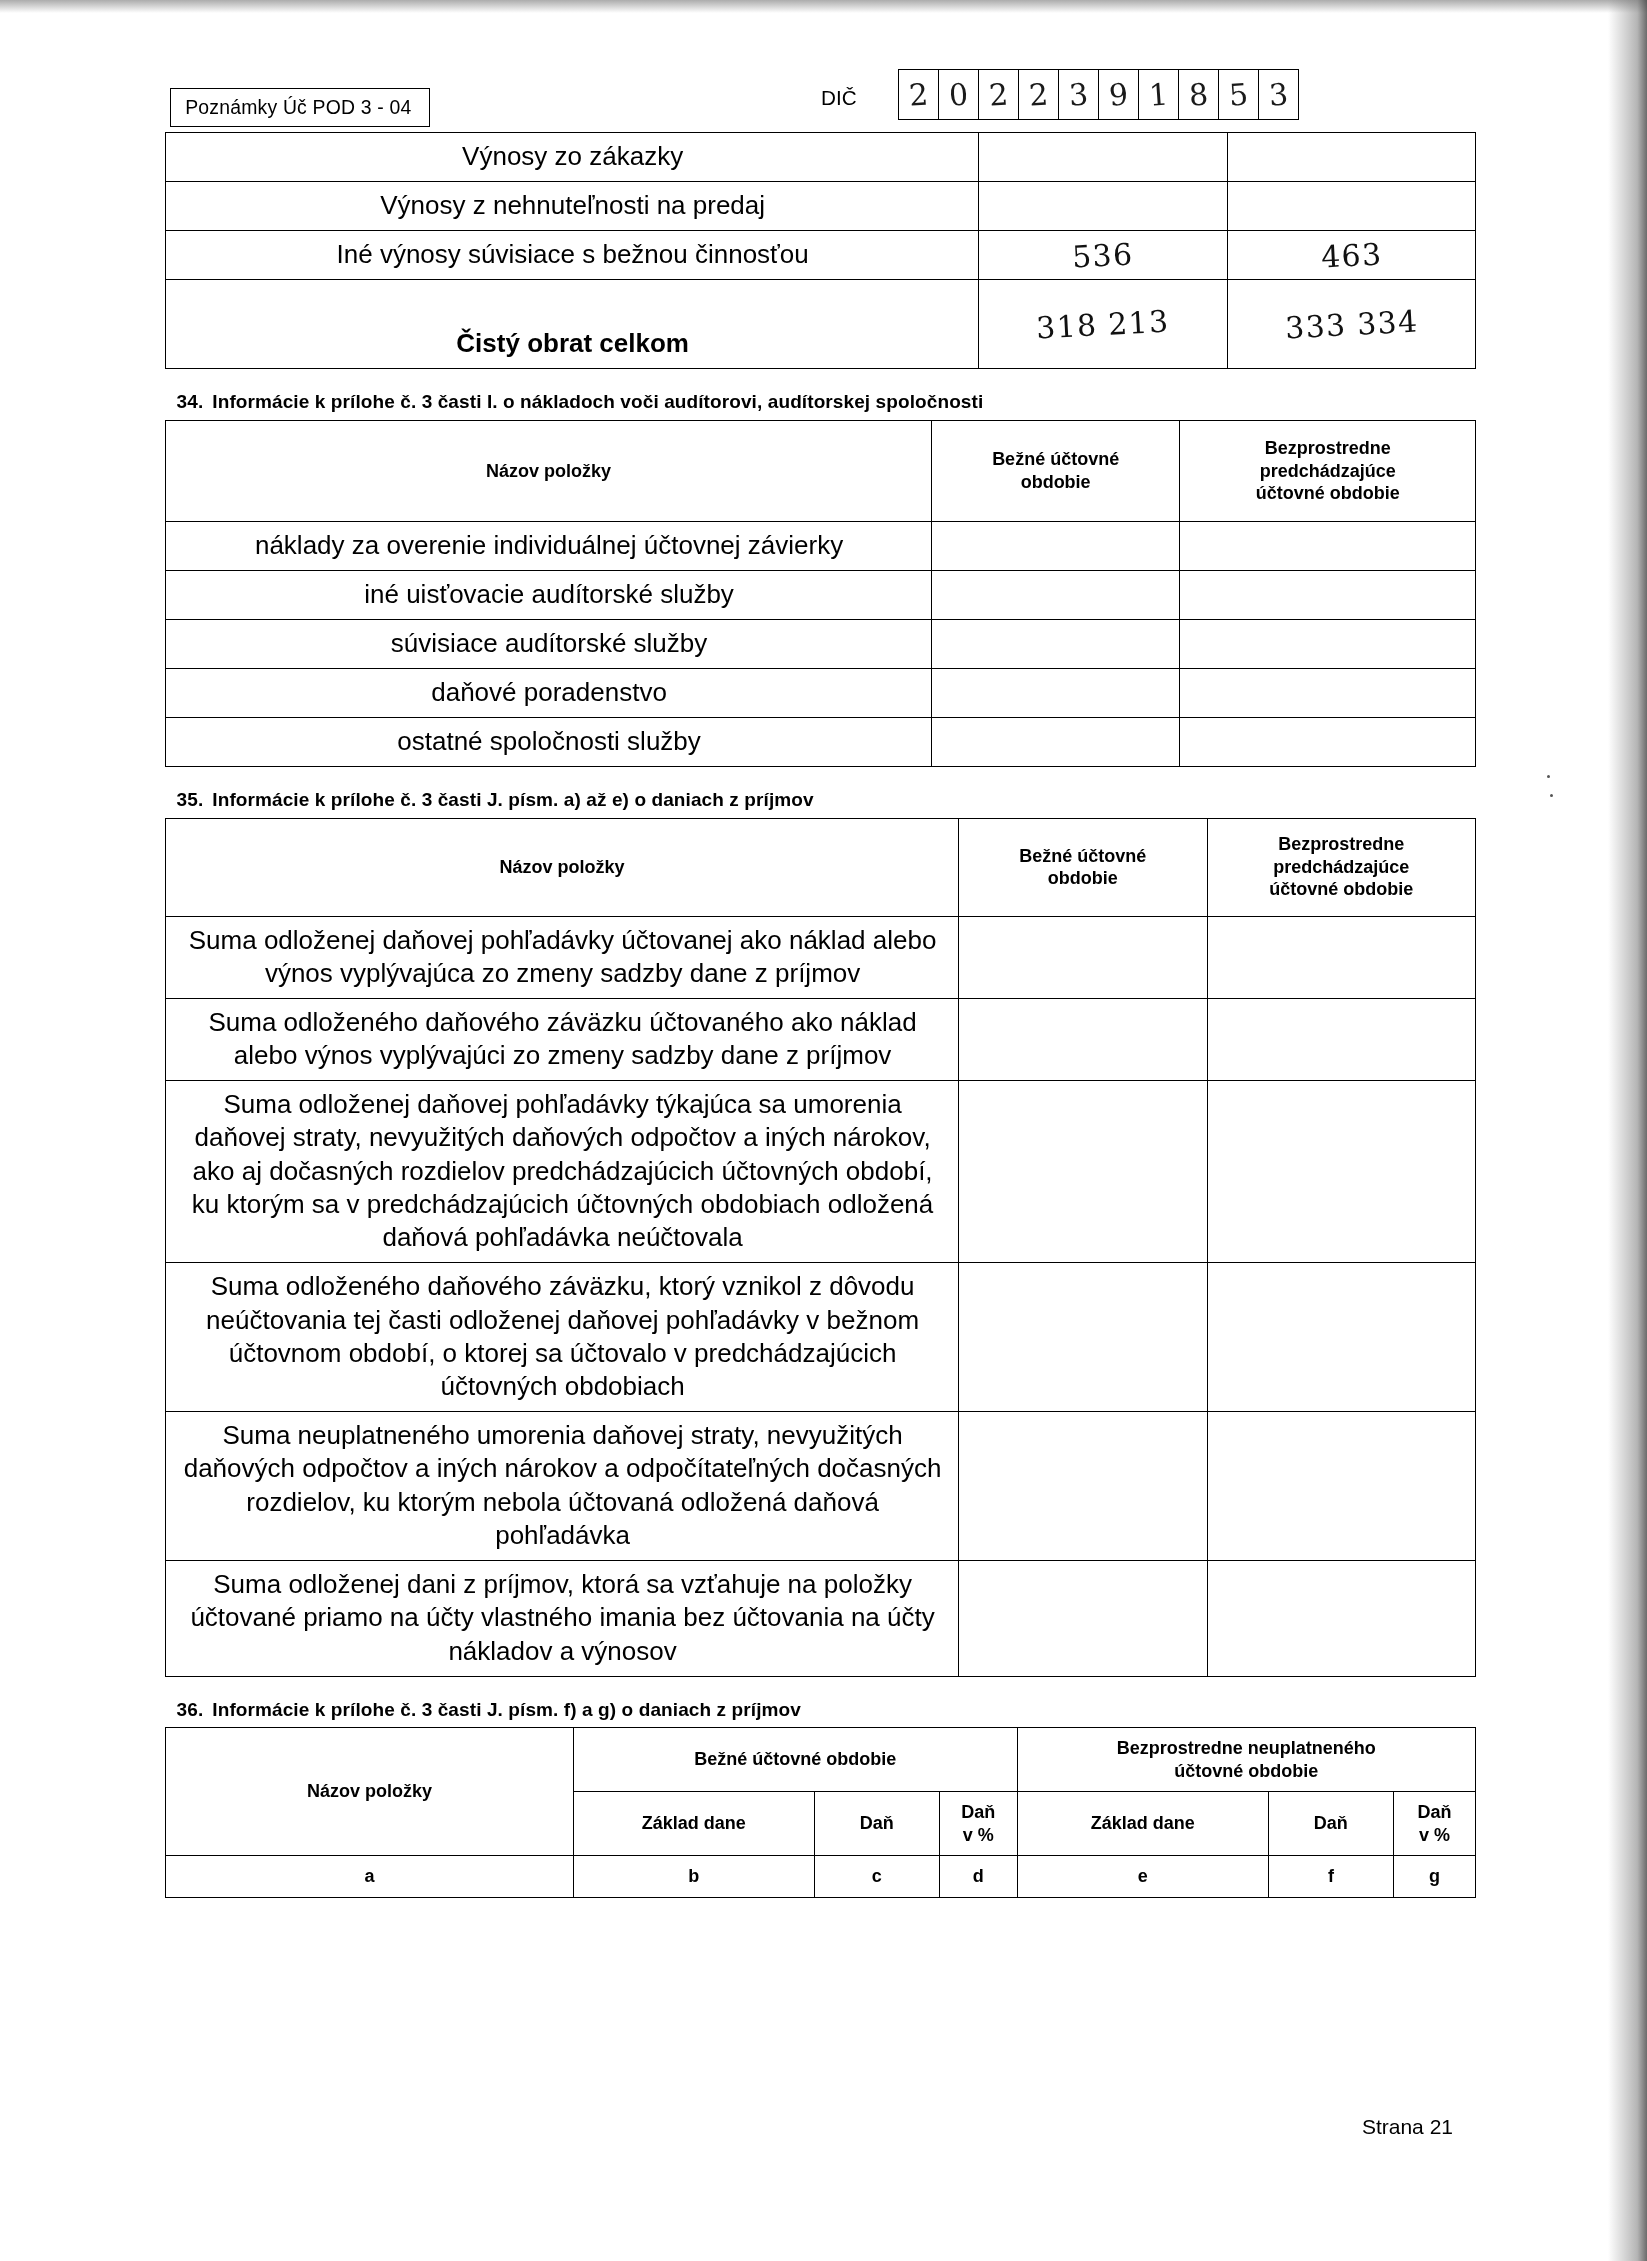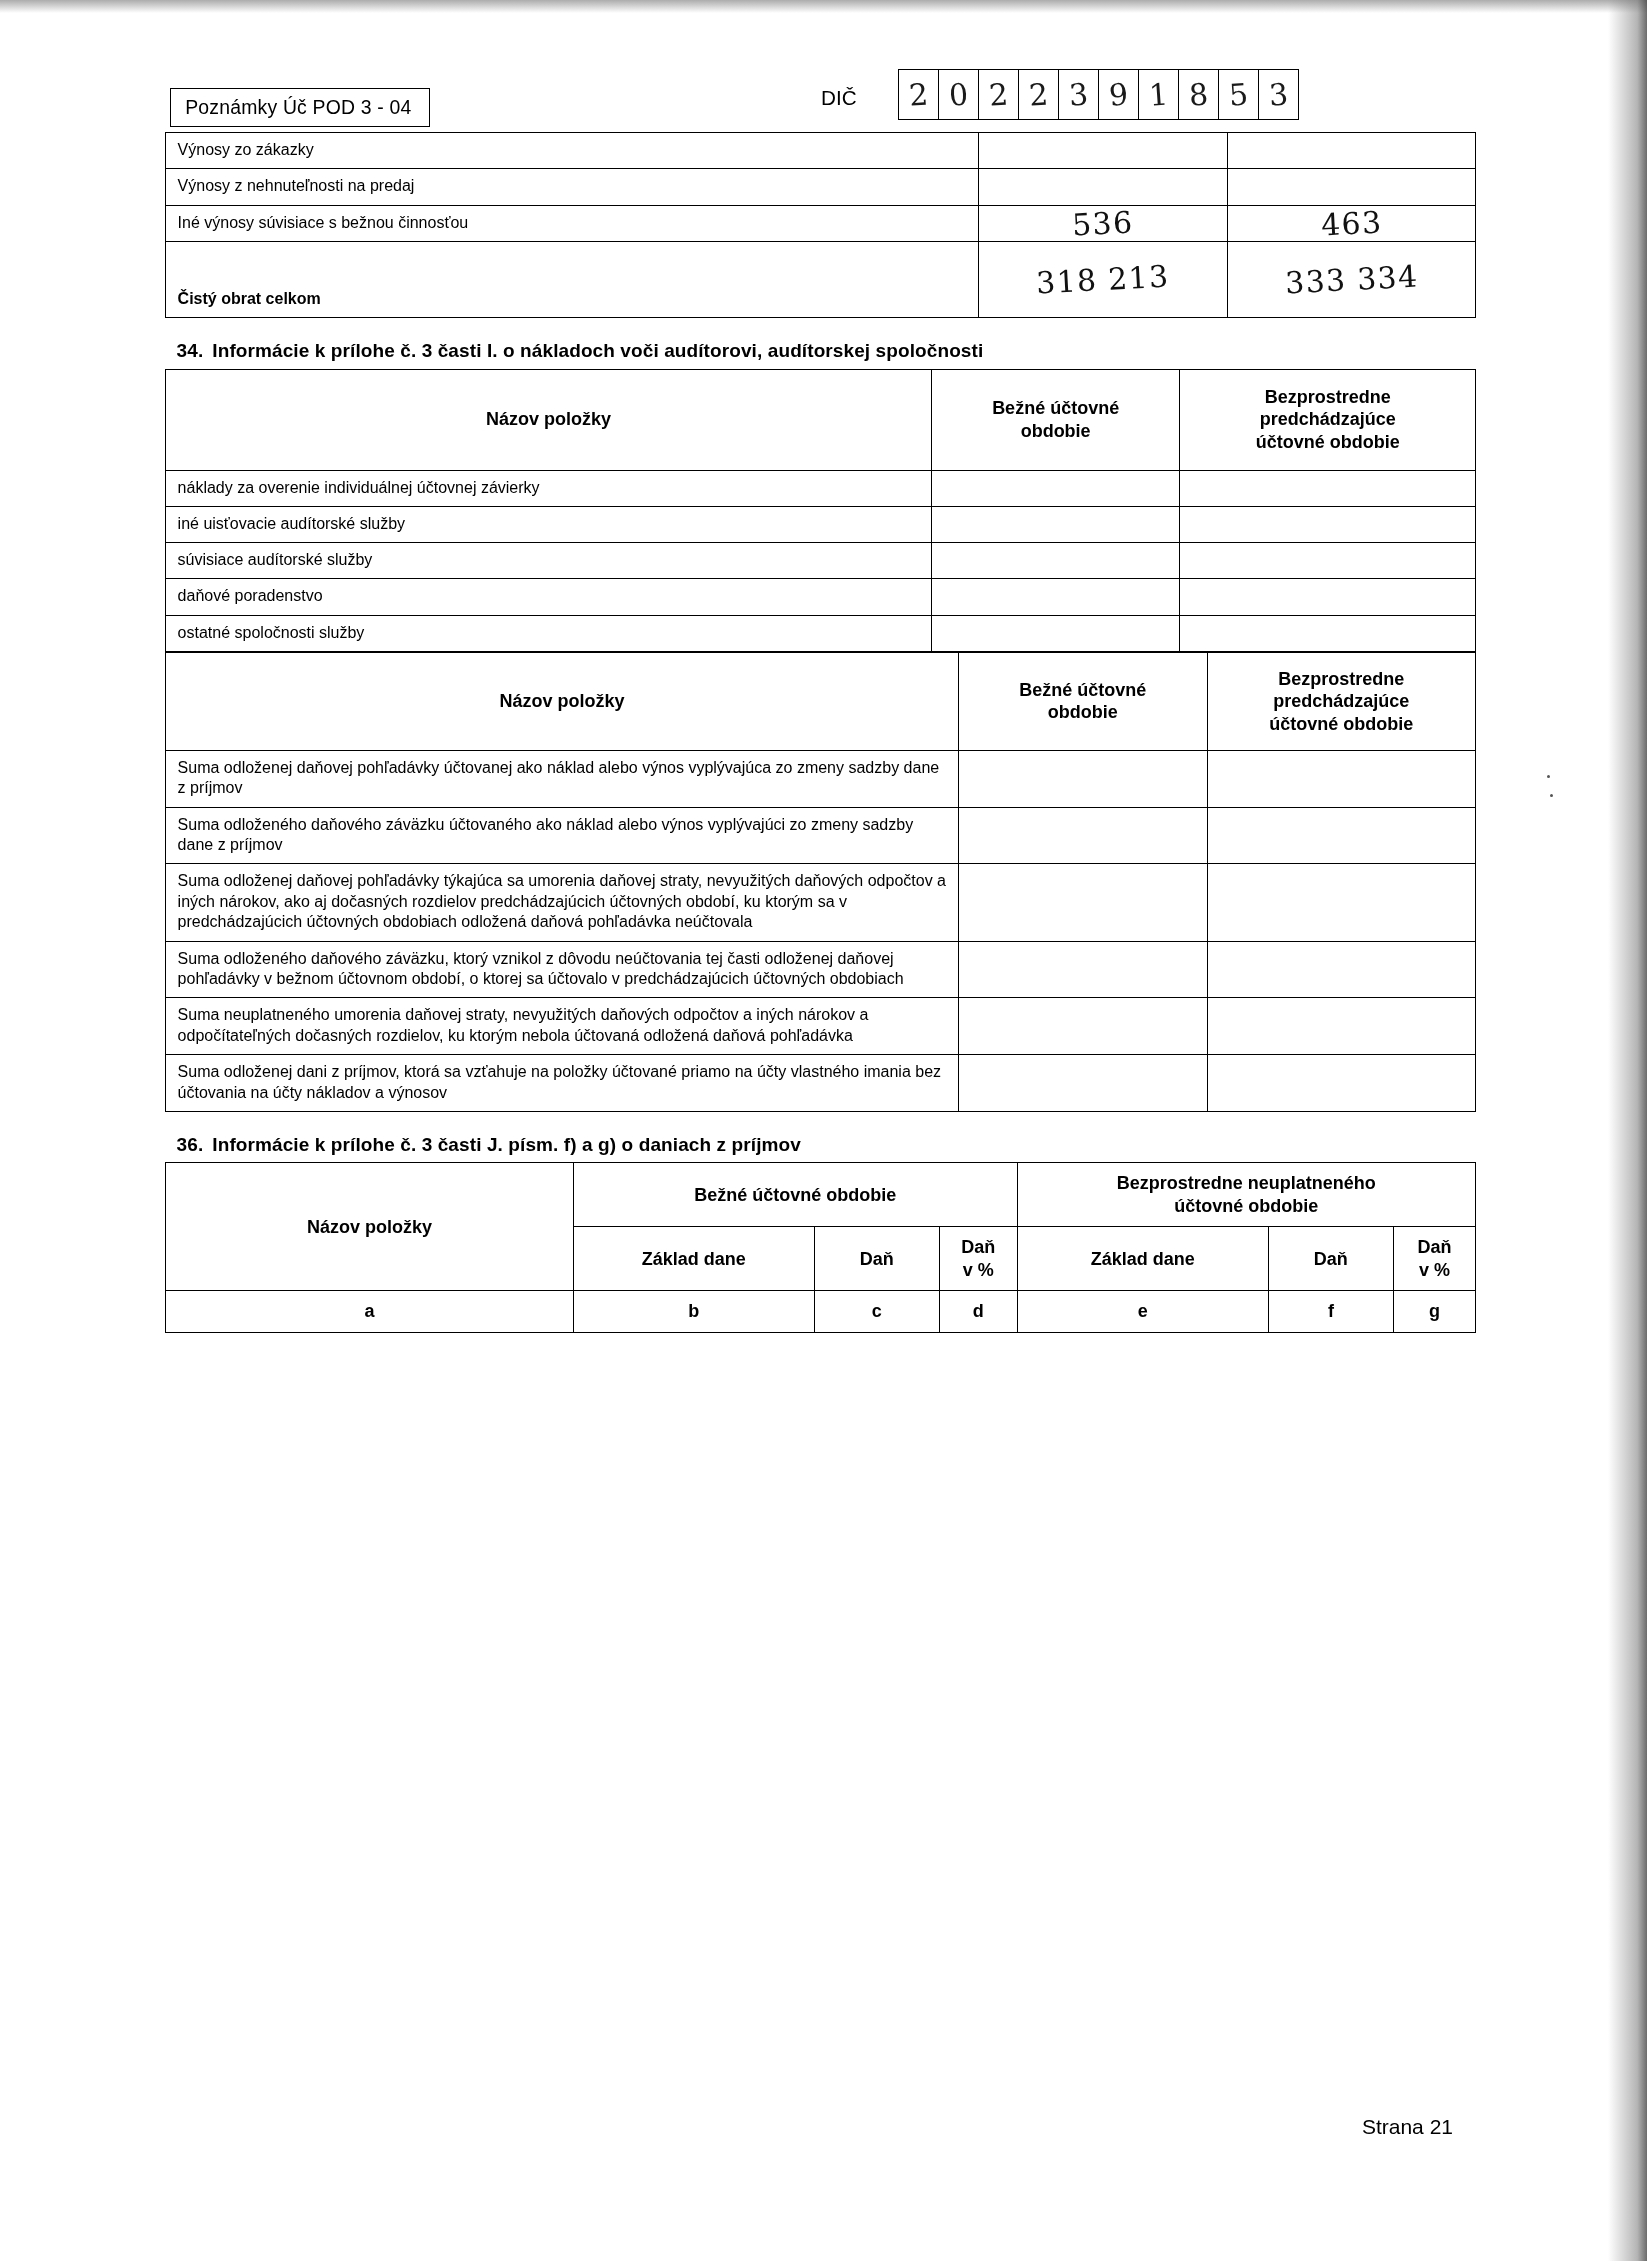--- a/index.html
+++ b/index.html
@@ -93,23 +93,24 @@
     border-collapse: collapse;
     width: 100%;
     table-layout: fixed;
   }
   table.grid td, table.grid th {
     border: 1.9px solid #000;
     padding: 0;
     vertical-align: middle;
   }
   .cell-text {
-    font-size: 16px;
+    font-size: 26px;
     padding: 7px 10.3px 7.8px 11.6px;
     line-height: 1.28;
+    text-align: center;
   }
   .cell-text.bold { font-weight: bold; margin-top: 40px; }
   .cell-head {
     font-size: 18px;
     font-weight: bold;
     text-align: center;
     padding: 9px 6.5px;
     line-height: 1.25;
   }
   .hand-val {
@@ -303,20 +304,23 @@
             <td>
                 <div class="cell-text">ostatné spoločnosti služby</div>
               </td>
             <td></td>
             <td></td>
           </tr>
         </tbody>
       </table>
     </div>
 
+    <div class="sec-title">
+      <span class="num">35.</span><span>Informácie k prílohe č. 3 časti J. písm. a) až e) o daniach z príjmov</span>
+    </div>
     <div class="tbl-block">
       <table class="grid">
         <colgroup>
           <col style="width:762px">
           <col style="width:239px">
           <col style="width:258px">
         </colgroup>
         <thead>
           <tr>
             <th style="height:97px">

